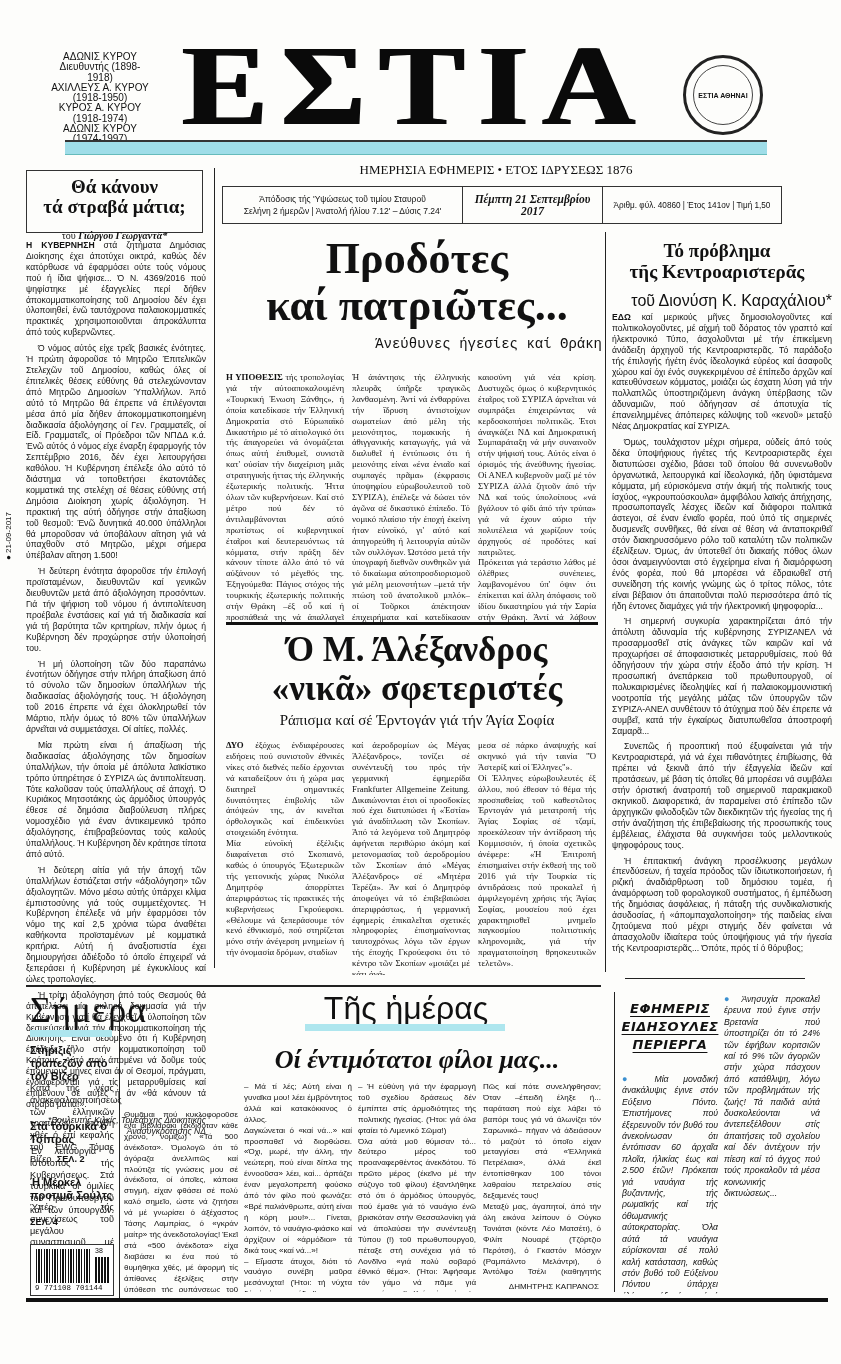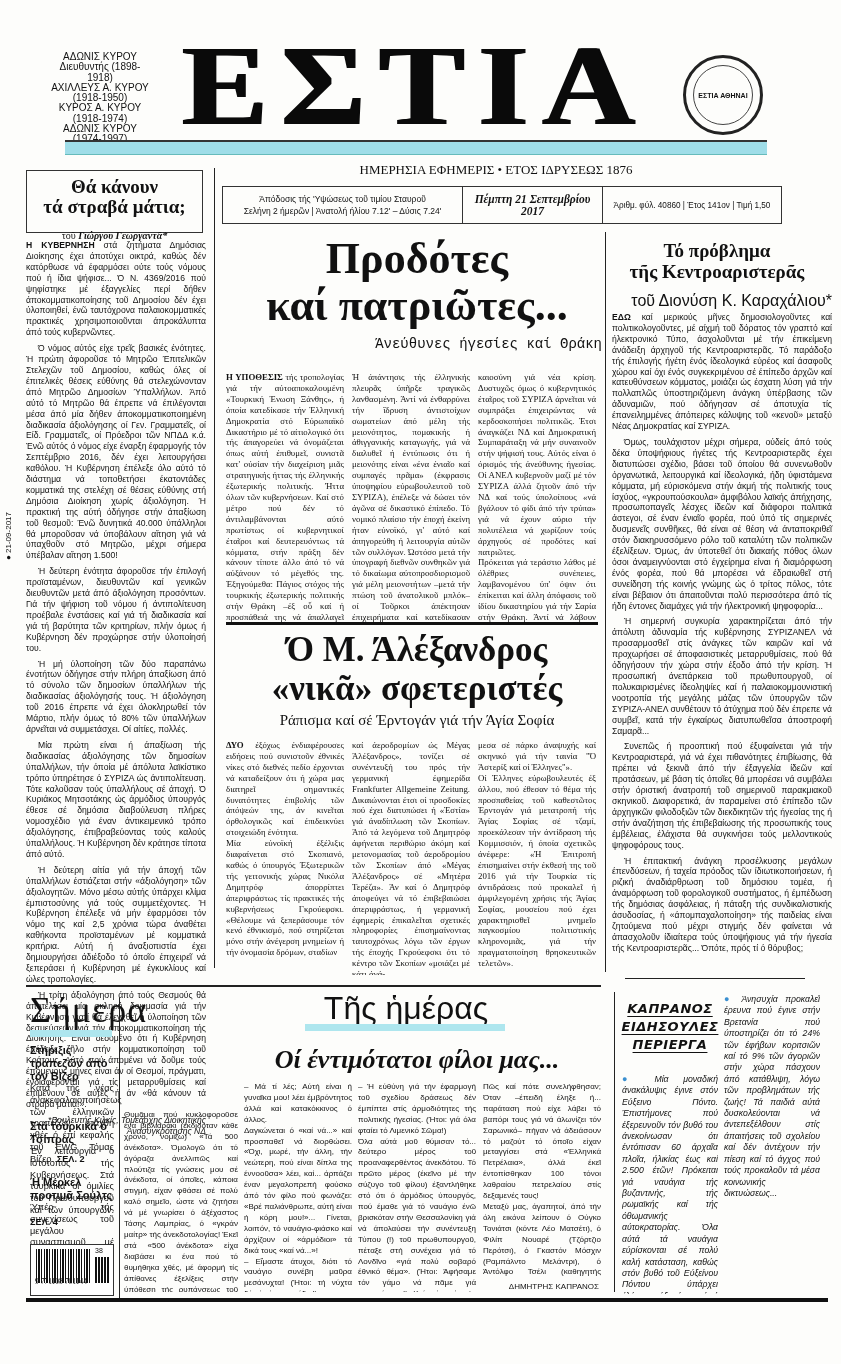--- a/index.html
+++ b/index.html
@@ -156,21 +156,21 @@
   <div class="sidebody"><span>Έν λειτουργία ό ίστότοπος τής Κυβερνήσεως. Στά τουρκικά οί όμιλίες τοῦ Πρωθυπουργοῦ καί τῶν ύπουργῶν.</span> <b>ΣΕΛ. 4</b></div>
 </div>
 <div class="sideitem" style="top:1176px">
   <div class="sidehead">Ή Μέρκελ προτιμᾶ Σούλτς</div>
   <div class="sidebody"><span>Ύπέρ τής συνεχίσεως τοῦ μεγάλου συνασπισμοῦ μέ τούς Σοσιαλδημοκράτες ή Άγγελα Μέρκελ.</span> <b>ΣΕΛ. 5</b></div>
 </div>
 <div class="abs barcode">
   <div style="position:absolute;left:5px;top:4px;width:54px;height:34px;background:repeating-linear-gradient(90deg,#111 0 1px,#fff 1px 2px,#111 2px 4px,#fff 4px 5px,#111 5px 6px,#fff 6px 8px)"></div>
   <div style="position:absolute;left:64px;top:2px;font-size:7px">38</div>
   <div style="position:absolute;left:64px;top:12px;width:14px;height:26px;background:repeating-linear-gradient(90deg,#111 0 2px,#fff 2px 3px)"></div>
-  <div style="position:absolute;left:4px;top:32px;font-size:7.5px;font-family:Liberation Serif, serif">9 771108 701144</div>
+  <div style="position:absolute;left:4px;top:39px;font-size:7.5px;font-family:Liberation Mono, monospace">9 771108 701144</div>
 </div>
 
 <div class="abs tis">Τῆς ἡμέρας</div>
 <div class="hl" style="left:305px;top:1024px;width:200px"></div>
 <div class="abs tishead">Οί έντιμότατοι φίλοι μας...</div>
 <div class="abs bt" style="left:124px;top:1082px;width:114px;height:210px;overflow:hidden;white-space:pre-line;padding-top:28px">Θυμᾶμαι πού κυκλοφοροῦσε ένα βιβλιαράκι (έκδιδόταν κάθε χρόνο, νομίζω) «Τά 500 άνέκδοτα». Όμολογῶ ότι τό άγόραζα άνελλιπῶς καί πλούτιζα τίς γνώσεις μου σέ άνέκδοτα, οί όποῖες, κάποια στιγμή, είχαν φθάσει σέ πολύ καλό σημεῖο, ώστε νά ζητήσει νά μέ γνωρίσει ό άξέχαστος Τάσης Λαμπρίας, ό «γκράν μαίτρ» τής άνεκδοτολογίας! Έκεῖ στά «500 άνέκδοτα» είχα διαβάσει κι ένα πού τό θυμήθηκα χθές, μέ άφορμή τίς άπίθανες έξελίξεις στήν ύπόθεση τής ρυπάνσεως τοῦ Σαρωνικοῦ...
 Είναι, λοιπόν, δύο φίλοι καί περπατοῦν στόν δρόμο, όταν ξαφνικά ό ένας έντοπίζει δύο ώραῖες γυναῖκες νά βαδίζουν στό άπέναντι πεζοδρόμιο...
 – Κοίτα, φίλε μου, μιά γυναικάρα! Νά τήν είχα τώρα καί νά... καί νά... καί νά... καί άραδιάζει μερικά άπό τά «καί νά...» πού όρισμένοι άνδρες όνειρεύονται καί ούδέποτε πραγματοποιοῦν.</div>
 <div class="abs bt" style="left:244px;top:1082px;width:108px;height:210px;overflow:hidden;white-space:pre-line">– Μά τί λές; Αύτή είναι ή γυναῖκα μου! λέει έμβρόντητος άλλά καί κατακόκκινος ό άλλος.
 Δαγκώνεται ό «καί νά...» καί προσπαθεῖ νά διορθώσει. «Όχι, μωρέ, τήν άλλη, τήν νεώτερη, πού είναι δίπλα της έννοοῦσα» λέει, καί... άρπάζει έναν μεγαλοπρεπή φούσκο άπό τόν φίλο πού φωνάζει: «Βρέ παλιάνθρωπε, αύτή είναι ή κόρη μου!»... Γίνεται, λοιπόν, τό ναυάγιο-φιάσκο καί άρχίζουν οί «άρμόδιοι» τά δικά τους «καί νά...»!
@@ -179,21 +179,21 @@
 – Δέν ύπάρχει μαύρη κηλίδα άλλά μαύρη προπαγάνδα.
 – Είδοποιήσαμε τήν EMSA όταν έπέστρεψε τό πλοῖο στόν Πειραιᾶ καί έφτασε στό ναυάγιο.</div>
 <div class="abs bt" style="left:358px;top:1082px;width:118px;height:210px;overflow:hidden;white-space:pre-line">– Ή εύθύνη γιά τήν έφαρμογή τοῦ σχεδίου δράσεως δέν έμπίπτει στίς άρμοδιότητες τής πολιτικής ήγεσίας. (Ήτοι: γιά όλα φταίει τό Λιμενικό Σῶμα!)
 Όλα αύτά μοῦ θύμισαν τό... δεύτερο μέρος τοῦ προαναφερθέντος άνεκδότου. Τό πρῶτο μέρος (έκεῖνο μέ τήν σύζυγο τοῦ φίλου) έξαντλήθηκε στό ότι ό άρμόδιος ύπουργός, πού έμαθε γιά τό ναυάγιο ένῶ βρισκόταν στήν Θεσσαλονίκη γιά νά άπολαύσει τήν συνέντευξη Τύπου (!) τοῦ πρωθυπουργοῦ, πέταξε στή συνέχεια γιά τό Λονδῖνο «γιά πολύ σοβαρό έθνικό θέμα». (Ήτοι: Άφήσαμε τόν γάμο νά πᾶμε γιά πουρνάρια...!) Καί σάν νά μήν έφθαναν όλα αύτά, ύπάρχει καί ή ταρφόπλασκα. Ό πλοίαρχος καί ό α' μηχανικός τοῦ μικροῦ δεξαμενοπλοίου τό όποῖο άντλοῦσε τό μαζούτ άπό τίς δεξαμενές τοῦ «Άγία Ζώνη», συνελήφθησαν γιά λαθρεμπορία πετρελαίου!</div>
 <div class="abs bt" style="left:483px;top:1082px;width:118px;height:196px;overflow:hidden;white-space:pre-line">Πῶς καί πότε συνελήφθησαν; Όταν –έπειδή έληξε ή... παράταση πού είχε λάβει τό βαπόρι τους γιά νά άλωνίζει τόν Σαρωνικό– πήγαν νά άδειάσουν τό μαζούτ τό όποῖο είχαν μεταγγίσει στά «Έλληνικά Πετρέλαια», άλλά έκεῖ έντοπίσθηκαν 100 τόνοι λαθραίου πετρελαίου στίς δεξαμενές τους!
 Μεταξύ μας, άγαπητοί, άπό τήν όλη εικόνα λείπουν ό Ούγκο Τονιάτσι (κόντε Λέο Ματσέτι), ό Φιλίπ Νουαρέ (Τζόρτζιο Περότσι), ό Γκαστόν Μόσχιν (Ραμπάλντο Μελάντρι), ό Άντόλφο Τσέλι (καθηγητής Σασσαρόλι), ό Ντουίλιο Ντελ Πρέτε (Νέκι), ό Πιέτρο Τζέρμι (σεναριογράφος) καί ό Μάριο Μονιτσέλι (σκηνοθέτης) γιά νά έχουμε μία άπίθανη ίταλική κωμωδία, όπως «Οί έντιμότατοι φίλοι μου». Θά μοῦ πείτε έδῶ πρόκειται περί τραγωδίας, άλλά δέν θά πιθάνουμε καθόλας γιά τίς γκάφες τους!</div>
 <div class="abs" style="left:483px;top:1282px;width:116px;text-align:right;font-size:8px">ΔΗΜΗΤΡΗΣ ΚΑΠΡΑΝΟΣ</div>
 
 <div class="vr" style="left:614px;top:992px;height:300px"></div>
 <div class="abs pen">
-  <span>ΚΑΠΡΑΝΟΣ</span>
+  <span>ΕΦΗΜΕΡΙΣ</span>
   <span>ΕΙΔΗΣΟΥΛΕΣ</span>
   <span>ΠΕΡΙΕΡΓΑ</span>
 </div>
 <div class="abs it" style="left:622px;top:1074px;width:96px;height:220px;overflow:hidden">
   <p><span class="dot">●</span> <span>Μία μοναδική άνακάλυψις έγινε στόν Εύξεινο Πόντο. Έπιστήμονες πού έξερευνοῦν τόν βυθό του άνεκοίνωσαν ότι έντόπισαν 60 άρχαῖα πλοῖα, ήλικίας έως καί 2.500 έτῶν! Πρόκειται γιά ναυάγια τής βυζαντινής, τής ρωμαϊκής καί τής όθωμανικής αύτοκρατορίας. Όλα αύτά τά ναυάγια εύρίσκονται σέ πολύ καλή κατάσταση, καθώς στόν βυθό τοῦ Εύξείνου Πόντου ύπάρχει έλάχιστο όξυγόνο καί τό φῶς είναι σχεδόν άνύπαρκτο.</span></p>
 
 </div>
 <div class="abs it" style="left:724px;top:994px;width:96px;height:300px;overflow:hidden">
   <p><span class="dot">●</span> <span>Άνησυχία προκαλεῖ έρευνα πού έγινε στήν Βρετανία πού ύποστηρίζει ότι τό 24% τῶν έφήβων κοριτσιῶν καί τό 9% τῶν άγοριῶν στήν χώρα πάσχουν άπό κατάθλιψη, λόγω τῶν προβλημάτων τής ζωής! Τά παιδιά αύτά δυσκολεύονται νά άντεπεξέλθουν στίς άπαιτήσεις τοῦ σχολείου καί δέν άντέχουν τήν πίεση καί τό άγχος πού τούς προκαλοῦν τά μέσα κοινωνικής δικτυώσεως...</span></p>
 </div>

